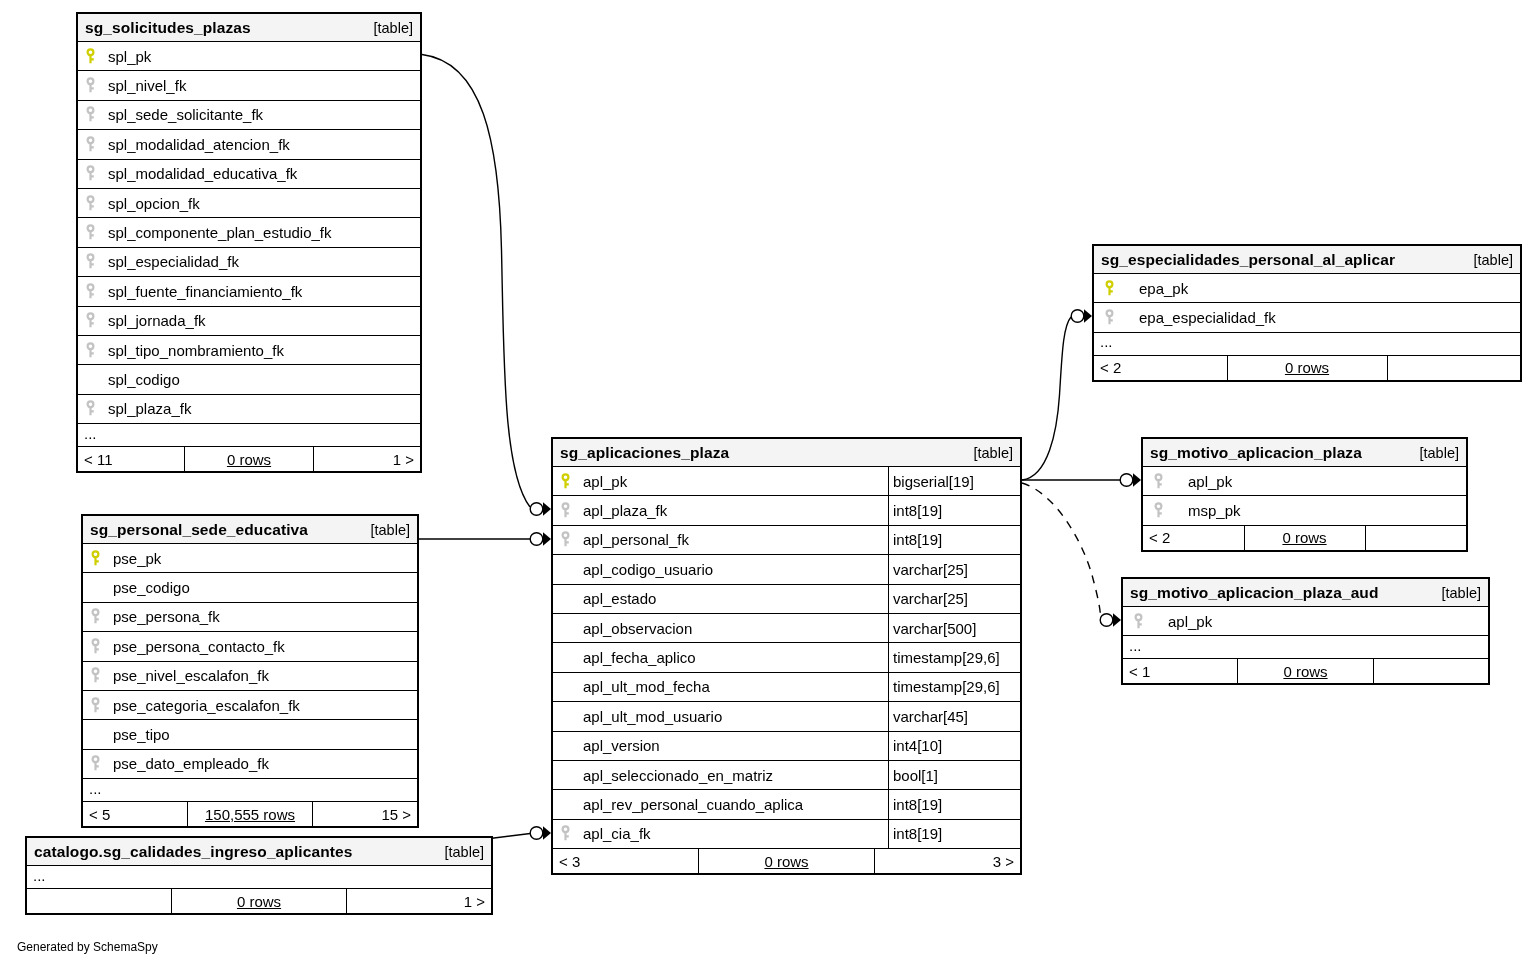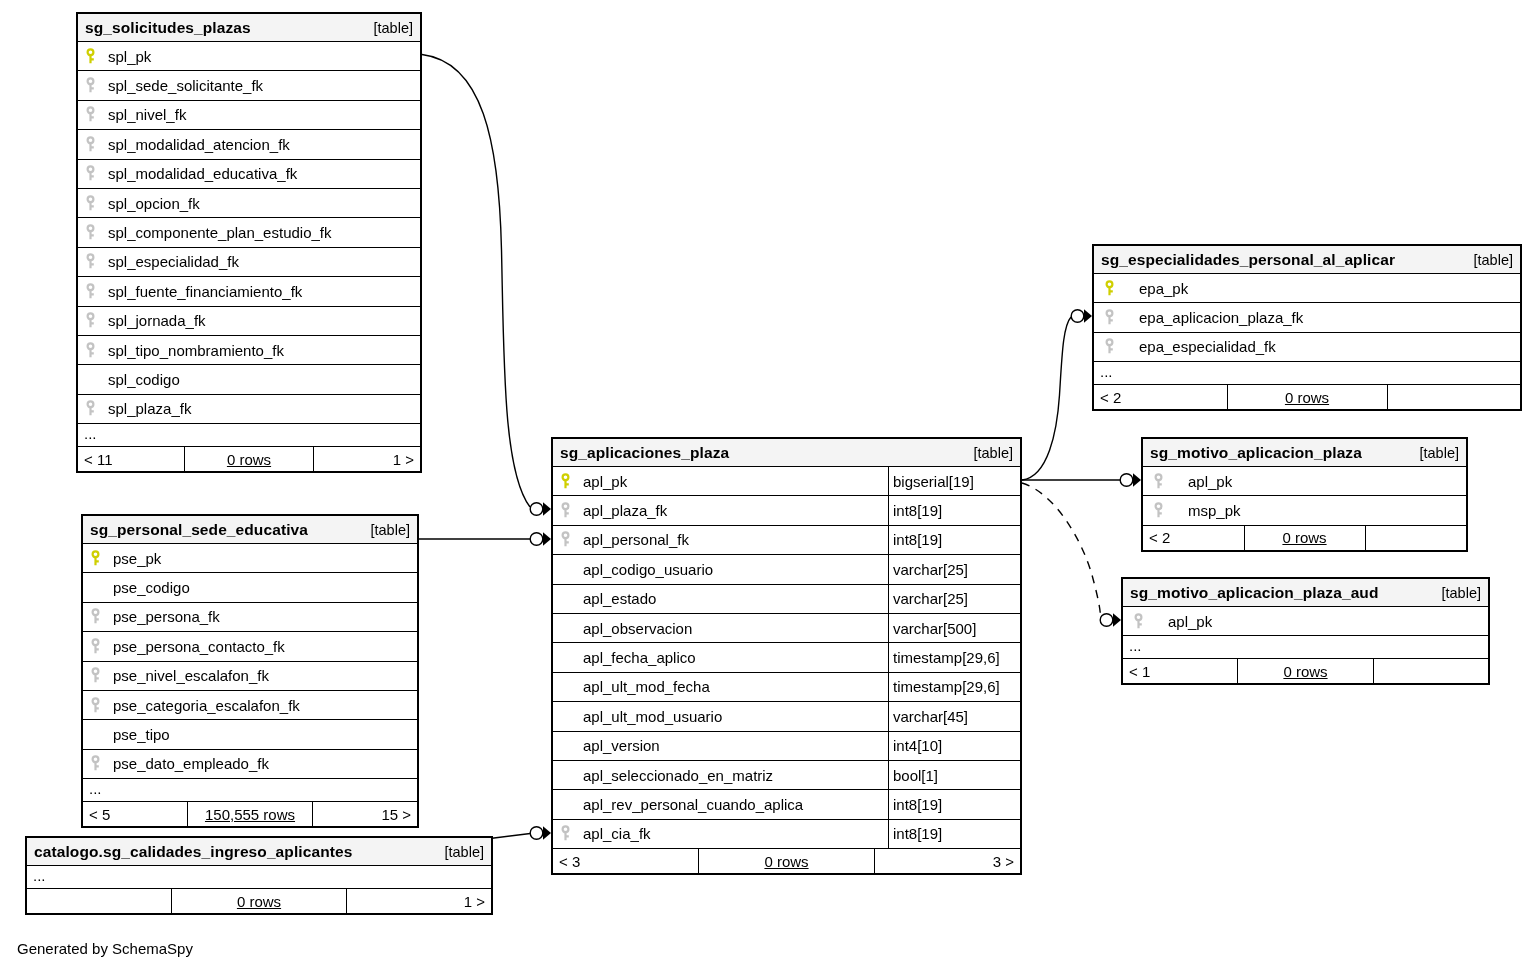--- a/index.html
+++ b/index.html
@@ -33,21 +33,21 @@
   .ellipsis-row {
     height:23px; border-bottom:1px solid #000; display:flex; align-items:center;
     padding:0 0 4px 6px; box-sizing:border-box; font-size:15px;
   }
   .tfoot { height:24px; display:flex; box-sizing:border-box; font-size:15px; }
   .fcell { display:flex; align-items:center; box-sizing:border-box; padding:0 6px; overflow:hidden; }
   .fcell.left  { flex:1 1 0; }
   .fcell.mid   { flex:1.22 1 0; border-left:1px solid #000; border-right:1px solid #000; justify-content:center;text-decoration:underline; }
   .fcell.right { flex:1 1 0; justify-content:flex-end; }
 
-  .credit { position:absolute; left:17px; top:940px; font-size:15px; }
+  .credit { position:absolute; left:17px; top:940px; font-size:12px; }
 </style>
 </head>
 <body>
 
 <div class="canvas">
 
   <svg class="relations" width="1539" height="969" viewBox="0 0 1539 969">
 
     <path d="M 422 54.5 C 482 62, 499 140, 501.5 250 C 504 360, 503 472, 530 507" fill="none" stroke="#000" stroke-width="1.4"></path>
 
@@ -101,30 +101,30 @@
         </span>
         <span class="colname">spl_pk</span>
       </div>
       <div class="row">
         <span class="keyicon">
           <svg width="11" height="17" viewBox="0 0 11 17">
             <circle cx="5.5" cy="4.3" r="2.9" fill="none" stroke="#c3c3c3" stroke-width="2.2"></circle>
             <path d="M5.5 7.2 V15.3 M5.5 11.3 H8.8" stroke="#c3c3c3" stroke-width="2.2" fill="none"></path>
           </svg>
         </span>
+        <span class="colname">spl_nivel_fk</span>
+      </div>
+      <div class="row">
+        <span class="keyicon">
+          <svg width="11" height="17" viewBox="0 0 11 17">
+            <circle cx="5.5" cy="4.3" r="2.9" fill="none" stroke="#c3c3c3" stroke-width="2.2"></circle>
+            <path d="M5.5 7.2 V15.3 M5.5 11.3 H8.8" stroke="#c3c3c3" stroke-width="2.2" fill="none"></path>
+          </svg>
+        </span>
         <span class="colname">spl_sede_solicitante_fk</span>
-      </div>
-      <div class="row">
-        <span class="keyicon">
-          <svg width="11" height="17" viewBox="0 0 11 17">
-            <circle cx="5.5" cy="4.3" r="2.9" fill="none" stroke="#c3c3c3" stroke-width="2.2"></circle>
-            <path d="M5.5 7.2 V15.3 M5.5 11.3 H8.8" stroke="#c3c3c3" stroke-width="2.2" fill="none"></path>
-          </svg>
-        </span>
-        <span class="colname">spl_nivel_fk</span>
       </div>
       <div class="row">
         <span class="keyicon">
           <svg width="11" height="17" viewBox="0 0 11 17">
             <circle cx="5.5" cy="4.3" r="2.9" fill="none" stroke="#c3c3c3" stroke-width="2.2"></circle>
             <path d="M5.5 7.2 V15.3 M5.5 11.3 H8.8" stroke="#c3c3c3" stroke-width="2.2" fill="none"></path>
           </svg>
         </span>
         <span class="colname">spl_modalidad_atencion_fk</span>
       </div>
@@ -407,29 +407,20 @@
         </span>
         <span class="colname">epa_pk</span>
       </div>
       <div class="row">
         <span class="keyicon">
           <svg width="11" height="17" viewBox="0 0 11 17">
             <circle cx="5.5" cy="4.3" r="2.9" fill="none" stroke="#c3c3c3" stroke-width="2.2"></circle>
             <path d="M5.5 7.2 V15.3 M5.5 11.3 H8.8" stroke="#c3c3c3" stroke-width="2.2" fill="none"></path>
           </svg>
         </span>
-        <span class="colname">epa_aplicacion_plaza_fk</span>
-      </div>
-      <div class="row">
-        <span class="keyicon">
-          <svg width="11" height="17" viewBox="0 0 11 17">
-            <circle cx="5.5" cy="4.3" r="2.9" fill="none" stroke="#c3c3c3" stroke-width="2.2"></circle>
-            <path d="M5.5 7.2 V15.3 M5.5 11.3 H8.8" stroke="#c3c3c3" stroke-width="2.2" fill="none"></path>
-          </svg>
-        </span>
         <span class="colname">epa_especialidad_fk</span>
       </div>
       <div class="ellipsis-row">...</div>
       <div class="tfoot">
         <span class="fcell left">&lt; 2</span>
         <span class="fcell mid">0 rows</span>
         <span class="fcell right"></span>
       </div>
     </div>
   <div class="tbl wide" style="left:1141px; top:437px; width:327px">

